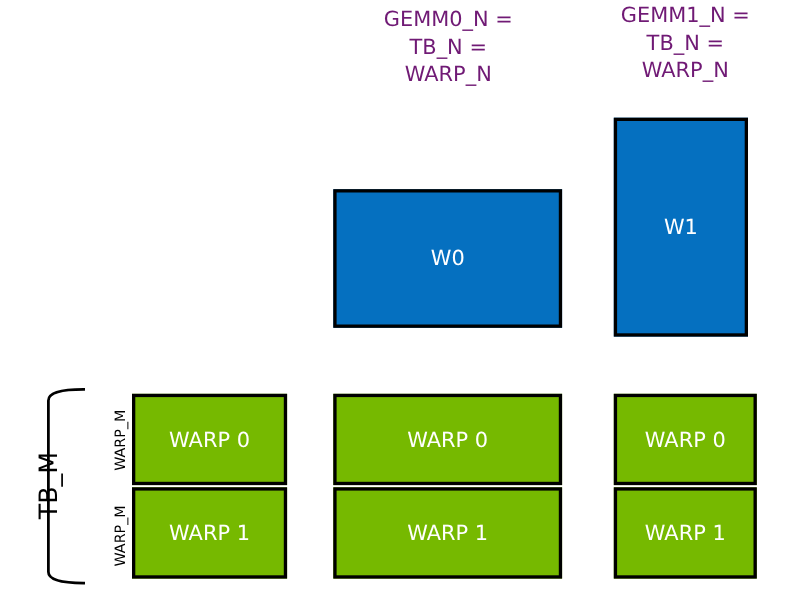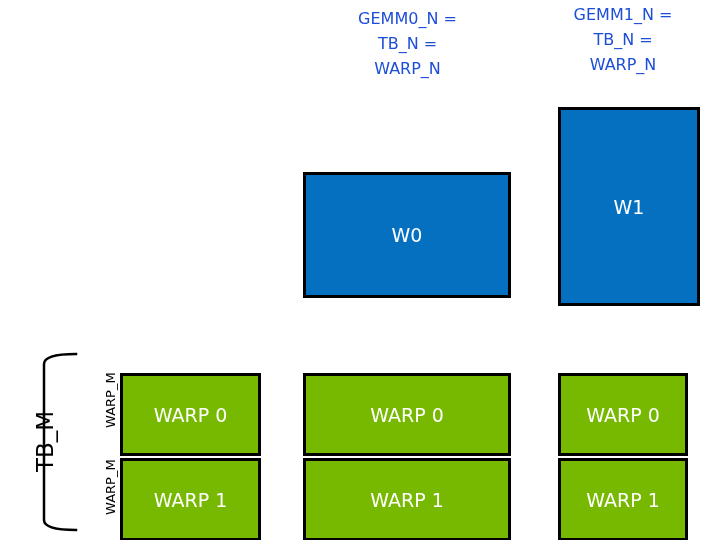--- a/index.html
+++ b/index.html
@@ -14,42 +14,41 @@
     overflow: hidden;
   }
   #stage {
     position: relative;
     width: 720px;
     height: 540px;
   }
   .col-header {
     position: absolute;
     text-align: center;
-    font-size: 16px;
+    font-size: 19px;
     line-height: 25px;
-    color: #1d4ed8;
+    color: #701a75;
     white-space: pre-line;
     letter-spacing: 0px;
   }
   .block {
     position: absolute;
     box-sizing: border-box;
     border: 3px solid #000000;
     display: flex;
     align-items: center;
     justify-content: center;
     color: #ffffff;
     font-size: 19px;
   }
   .block.blue {
     background: #0570c0;
   }
   .block.green {
     background: #76b900;
-    margin-top: 15px;
   }
   .block-label {
     pointer-events: none;
   }
   
   .vlabel {
     position: absolute;
     color: #000000;
     transform-origin: 0 0;
     white-space: nowrap;
@@ -75,21 +74,21 @@
 WARP_N</div>
 
   <div class="col-header" style="left:548px; top:2px; width:150px;">GEMM1_N =
 TB_N =
 WARP_N</div>
 
   <div class="block blue" style="left:303px; top:172px; width:208px; height:126px;">
     <span class="block-label">W0</span>
   </div>
 
-  <div class="block blue" style="left:558px; top:107px; width:142px; height:199px;">
+  <div class="block blue" style="left:558px; top:107px; width:122px; height:199px;">
     <span class="block-label">W1</span>
   </div>
 
   <svg class="bracket" style="left:38px; top:352px;" width="42" height="180">
     <path d="M 38 2 Q 6 2 6 12 L 6 168 Q 6 178 38 178" fill="none" stroke="#000000" stroke-width="2.5" stroke-linecap="square"></path>
   </svg>
 
   <div class="vlabel big" style="left:32px; top:472px; transform: rotate(-90deg);">TB_M</div>
 
   <div class="vlabel small" style="left:103px; top:428px; transform: rotate(-90deg);">WARP_M</div>

